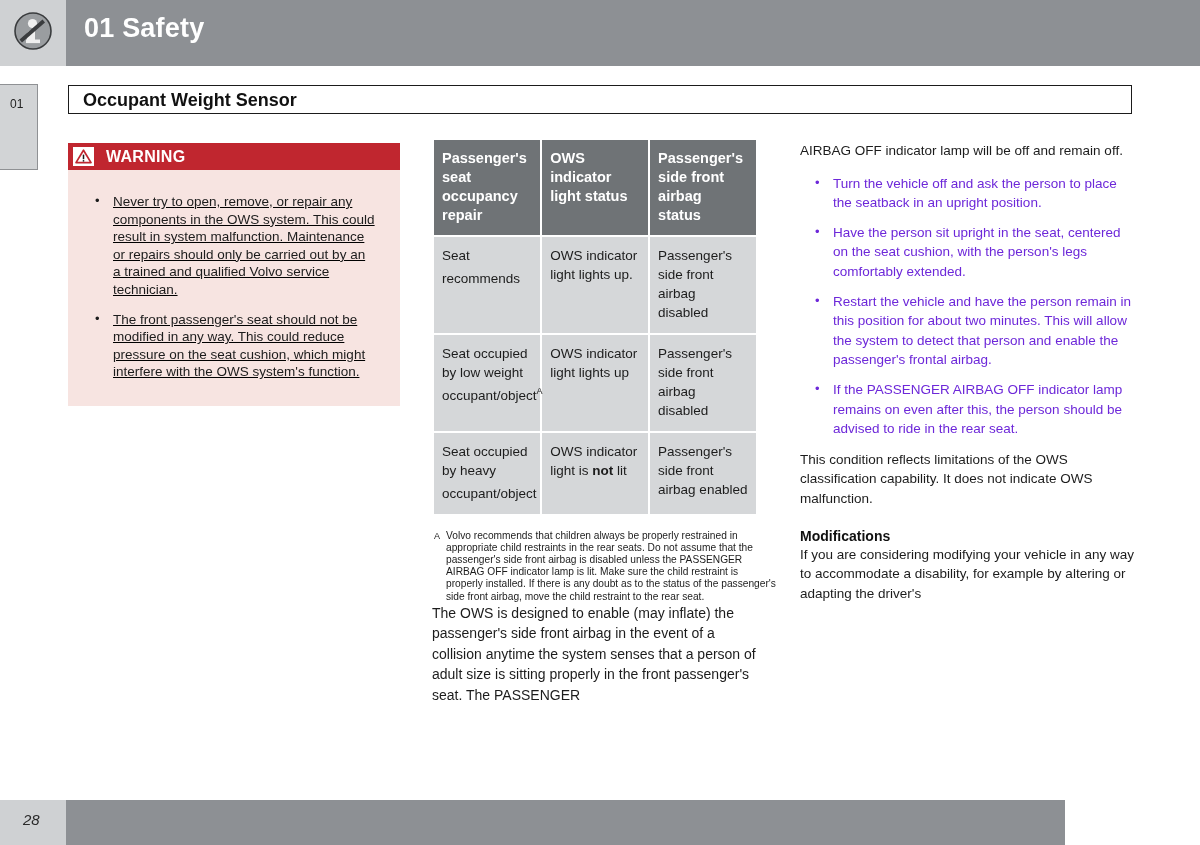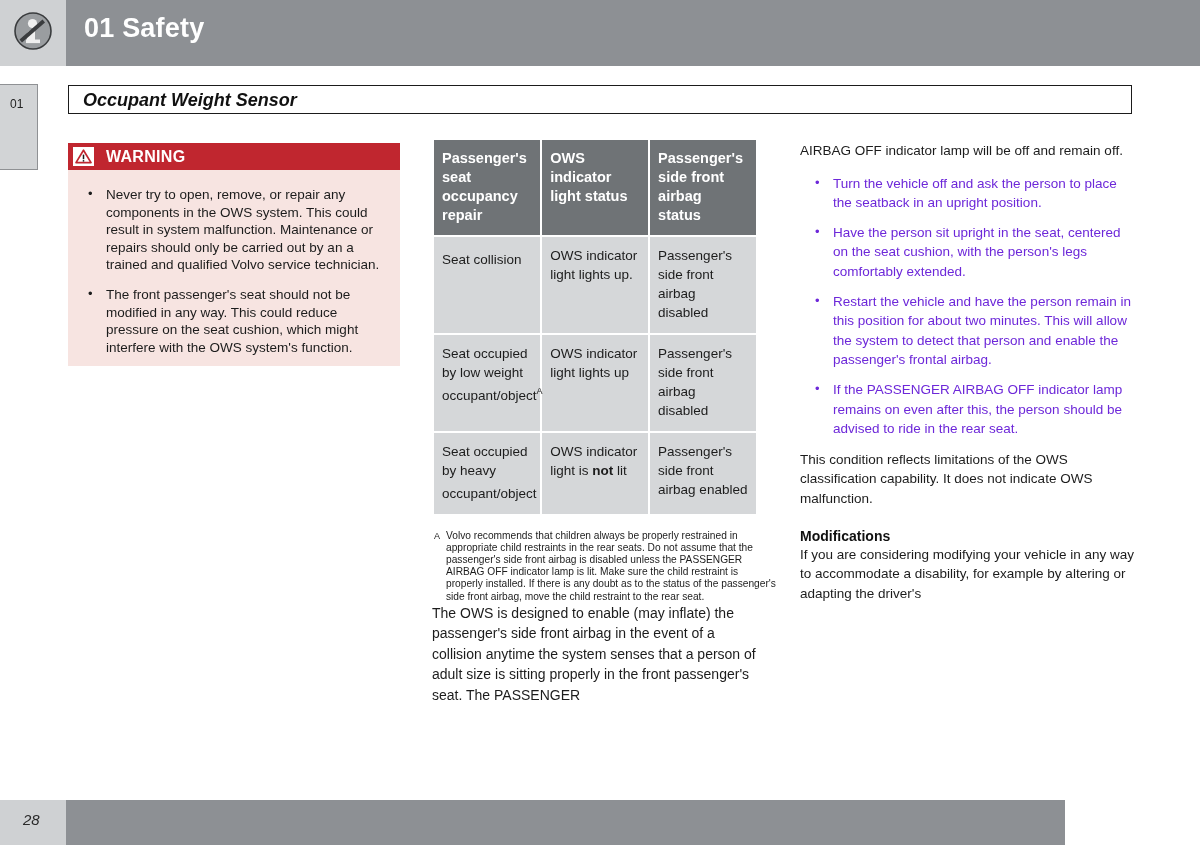--- a/index.html
+++ b/index.html
@@ -66,21 +66,20 @@
     border: 1.5px solid #1b1b1b;
     box-sizing: border-box;
     background: #fff;
   }
   .title-box-text {
     position: absolute;
     left: 14px; top: 4px;
     font-size: 18px;
     font-weight: bold;
     color: #111;
-    font-style: italic;
   }
 
   
   .col-left {
     position: absolute;
     left: 68px; top: 143px;
     width: 332px;
   }
   .col-mid {
     position: absolute;
@@ -90,21 +89,21 @@
   .col-right {
     position: absolute;
     left: 800px; top: 141px;
     width: 336px;
   }
 
   
   .warning-box {
     width: 332px;
     background: #f7e4e1;
-    padding-bottom: 6px;
+    padding-bottom: 14px;
   }
   .warning-head {
     height: 27px;
     background: #c0262f;
     display: flex;
     align-items: center;
     padding-left: 5px;
   }
   .warn-icon {
     width: 21px; height: 19px;
@@ -115,23 +114,24 @@
     flex: none;
   }
   .warning-head-label {
     color: #ffffff;
     font-size: 16px;
     font-weight: bold;
     margin-left: 12px;
     letter-spacing: 0.3px;
   }
   ul.warn-list {
-    margin: 4px;
+    margin: 11px;
     padding: 12px 14px 0 34px;
     list-style: none;
+    text-decoration: underline;
   }
   ul.warn-list li {
     position: relative;
     font-size: 13.5px;
     line-height: 17.6px;
     color: #1c1c1c;
     margin-bottom: 12px;
   }
   ul.warn-list li:last-child { margin-bottom: 0; }
   ul.warn-list li::before {
@@ -299,21 +299,21 @@
       </colgroup>
     <thead>
       <tr>
         <th>Passenger's seat occupancy repair</th>
         <th>OWS indicator light status</th>
         <th>Passenger's side front airbag status</th>
       </tr>
     </thead>
     <tbody>
       <tr>
-        <td><span>Seat collision</span><sup></sup></td>
+        <td><span>Seat recommends</span><sup></sup></td>
         <td><span>OWS indicator light lights up.</span><b></b><span></span></td>
         <td>Passenger's side front airbag disabled</td>
       </tr>
       <tr>
         <td><span>Seat occupied by low weight occupant/object</span><sup>A</sup></td>
         <td><span>OWS indicator light lights up</span><b></b><span></span></td>
         <td>Passenger's side front airbag disabled</td>
       </tr>
       <tr>
         <td><span>Seat occupied by heavy occupant/object</span><sup></sup></td>

